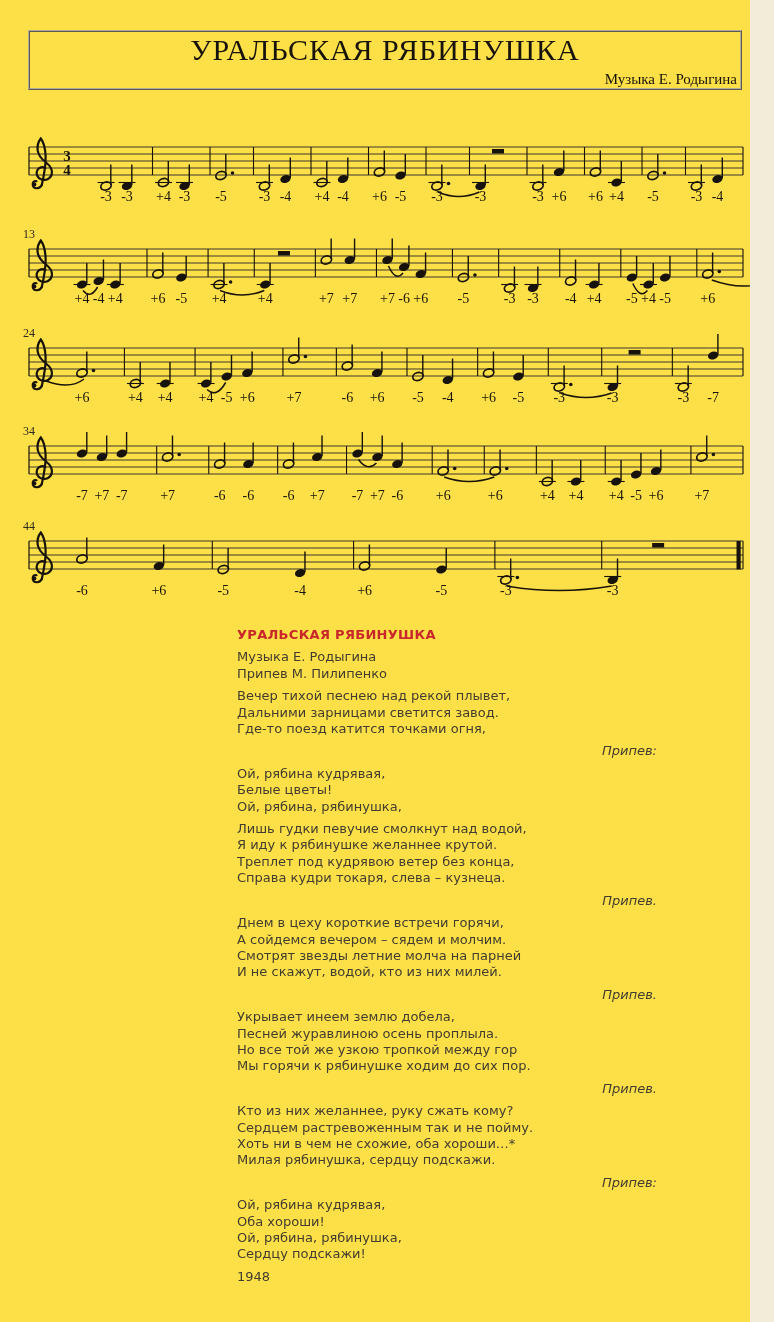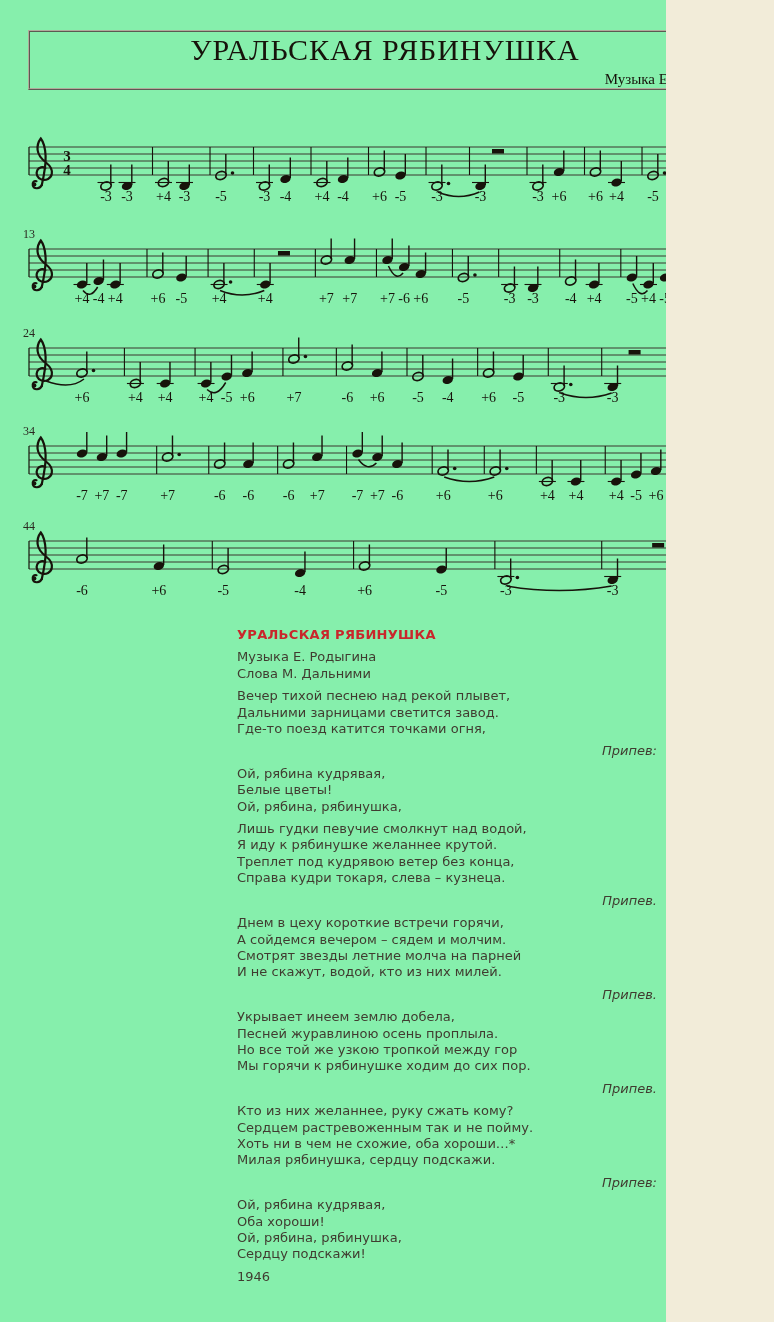--- a/index.html
+++ b/index.html
@@ -1,16 +1,16 @@
 <!DOCTYPE html>
 <html><head>
 <meta charset="utf-8">
 <style>
   html,body{margin:0;padding:0;background:#f2ecd9;}
-  .page{position:relative;width:666px;height:1322px;background:#86efac;overflow:hidden;
+  .page{position:relative;width:750px;height:1322px;background:#fde047;overflow:hidden;
         font-family:"Liberation Serif",serif;color:#17130b;}
   .title-box{position:absolute;left:28px;top:30px;width:714px;height:60px;
              border:2px ridge #b0ab9b;box-sizing:border-box;}
   .title-box .song-title{margin-top:1px;text-align:center;font-size:30px;letter-spacing:1px;
              font-family:"Liberation Serif",serif;color:#17130b;white-space:nowrap;}
   .title-box .composer{position:absolute;right:3px;bottom:0px;font-size:15px;color:#17130b;}
   svg.system{position:absolute;overflow:visible;}
   #lyrics{position:absolute;left:237px;top:627px;width:420px;
           font-family:"DejaVu Sans",sans-serif;font-size:13px;line-height:16.4px;
           color:#403c30;letter-spacing:0px;}
@@ -635,21 +635,21 @@
         <rect x="713.5" y="22" width="4.2" height="28.4" fill="#17130b"></rect>
       </svg>
     </div>
 
   <div id="lyrics">
       <div class="blk b-title">
         <div>УРАЛЬСКАЯ РЯБИНУШКА</div>
       </div>
       <div class="blk b-credits">
         <div>Музыка Е. Родыгина</div>
-        <div>Слова М. Дальними</div>
+        <div>Припев М. Пилипенко</div>
       </div>
       <div class="blk b-verse">
         <div>Вечер тихой песнею над рекой плывет,</div>
         <div>Дальними зарницами светится завод.</div>
         <div>Где-то поезд катится точками огня,</div>
       </div>
       <div class="blk b-label">
         <div>Припев:</div>
       </div>
       <div class="blk b-verse">
@@ -693,17 +693,17 @@
       <div class="blk b-label">
         <div>Припев:</div>
       </div>
       <div class="blk b-verse">
         <div>Ой, рябина кудрявая,</div>
         <div>Оба хороши!</div>
         <div>Ой, рябина, рябинушка,</div>
         <div>Сердцу подскажи!</div>
       </div>
       <div class="blk b-year">
-        <div>1946</div>
+        <div>1948</div>
       </div>
     </div>
 
 </div>
 
 </body></html>

